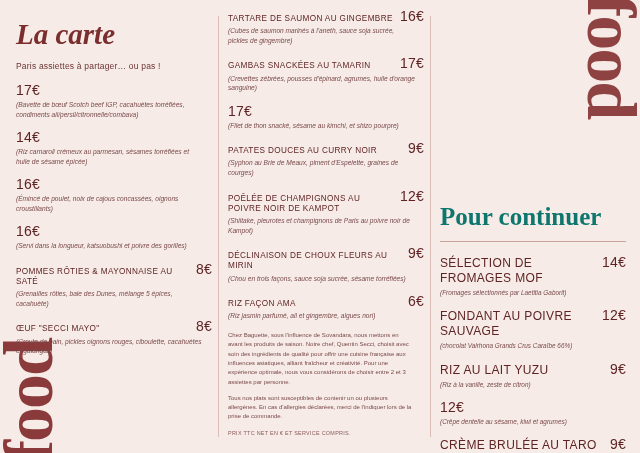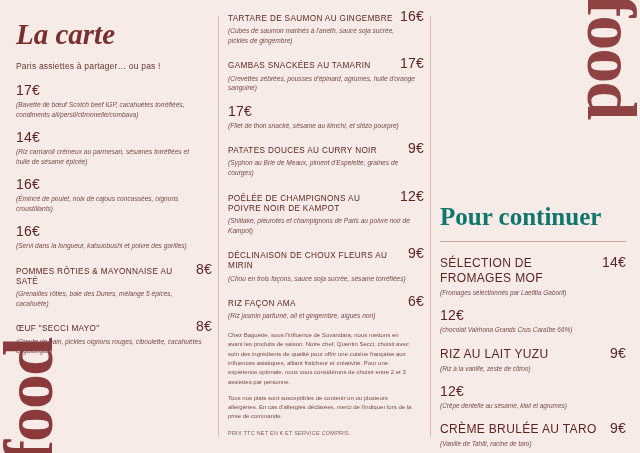--- a/index.html
+++ b/index.html
@@ -290,20 +290,21 @@
     <div class="item right-item">
       <div class="item-head">
         <div class="item-name">SÉLECTION DE FROMAGES MOF</div>
         <div class="item-price">14€</div>
       </div>
       <div class="item-desc">(Fromages sélectionnés par Laetitia Gaborit)</div>
     </div>
 
     <div class="item right-item">
       <div class="item-head">
+        <div class="item-name">FONDANT AU POIVRE SAUVAGE</div>
         <div class="item-price">12€</div>
       </div>
       <div class="item-desc">(chocolat Valrhona Grands Crus Caraïbe 66%)</div>
     </div>
 
     <div class="item right-item">
       <div class="item-head">
         <div class="item-name">RIZ AU LAIT YUZU</div>
         <div class="item-price">9€</div>
       </div>

